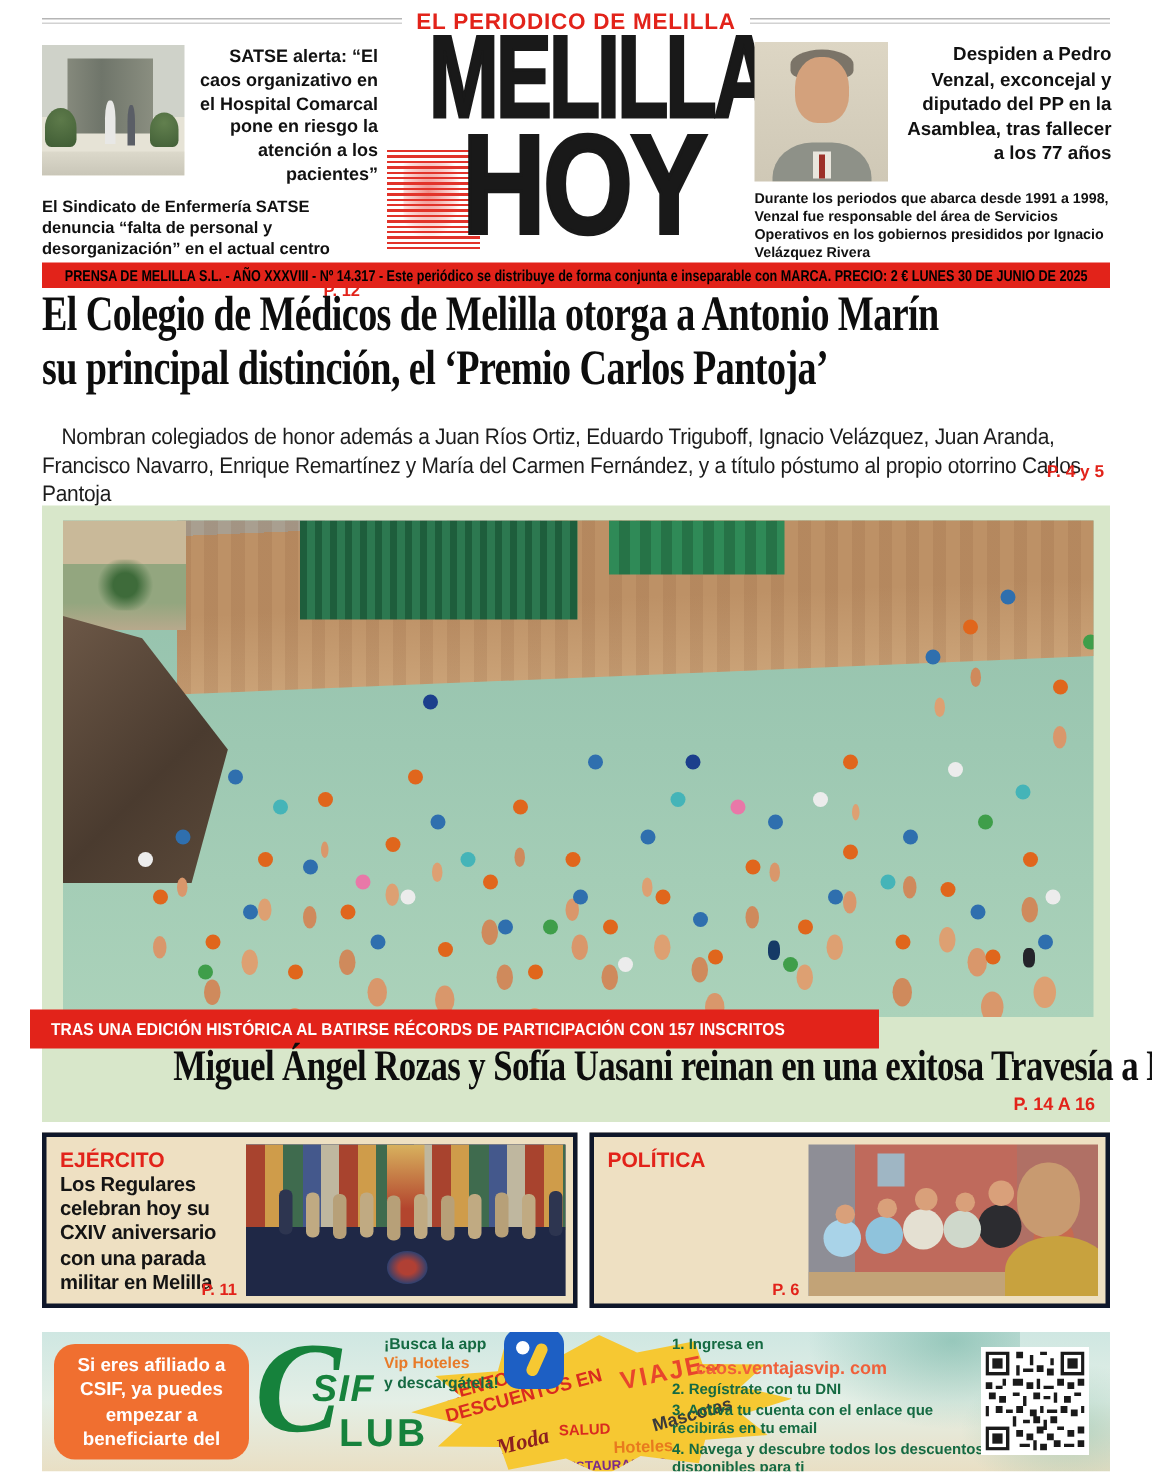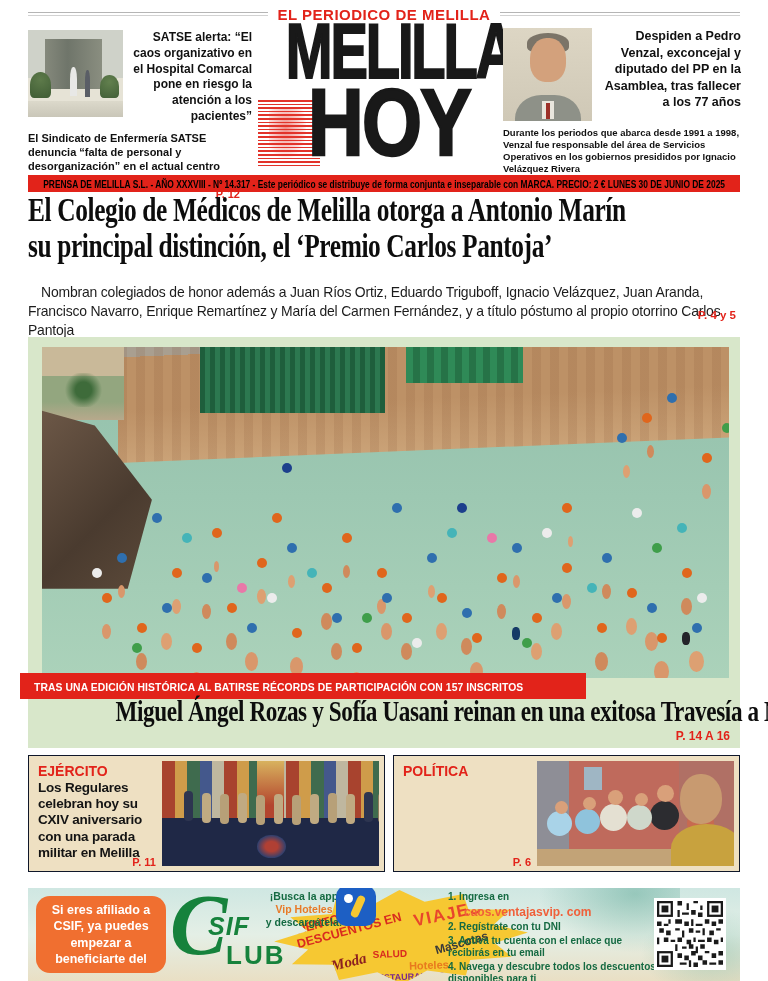--- a/index.html
+++ b/index.html
@@ -71,21 +71,21 @@
     box-shadow:60px 120px #e0661c,95px 150px #e0661c,130px 95px #e0661c,150px 170px #e0661c,185px 130px #e0661c,215px 85px #e0661c,250px 155px #e0661c,280px 110px #e0661c,310px 170px #e0661c,335px 95px #e0661c,360px 140px #e0661c,395px 120px #e0661c,430px 160px #e0661c,455px 100px #e0661c,490px 140px #e0661c,520px 90px #e0661c,555px 150px #e0661c,585px 115px #e0661c,615px 160px #e0661c,640px 95px #e0661c,300px 60px #e0661c,230px 40px #e0661c,170px 55px #e0661c,520px 30px #e0661c,660px -20px #e0661c,600px -60px #e0661c,75px 80px #2f6fae,120px 130px #2f6fae,160px 100px #2f6fae,205px 150px #2f6fae,245px 70px #2f6fae,290px 140px #2f6fae,340px 120px #2f6fae,385px 80px #2f6fae,420px 135px #2f6fae,470px 70px #2f6fae,510px 120px #2f6fae,560px 80px #2f6fae,605px 130px #2f6fae,650px 150px #2f6fae,110px 40px #2f6fae,350px 30px #2f6fae,575px -40px #2f6fae,625px -80px #2f6fae,140px 60px #45b4b8,265px 95px #45b4b8,405px 55px #45b4b8,545px 110px #45b4b8,635px 50px #45b4b8,90px 170px #3f9e4a,320px 140px #3f9e4a,480px 165px #3f9e4a,610px 70px #3f9e4a,680px -50px #3f9e4a,50px 95px #ececec,225px 120px #ececec,370px 165px #ececec,500px 55px #ececec,590px 35px #ececec,655px 120px #ececec,195px 110px #e878a8,445px 60px #e878a8,415px 30px #1c3f8c,240px -10px #1c3f8c;}
   .sp-suits{left:0;top:150px;width:8px;height:13px;border-radius:40%;background:transparent;
     box-shadow:100px 185px #24242a,290px 195px #24242a,430px 195px #24242a,560px 185px #24242a,640px 135px #24242a,210px 190px #24242a,350px 180px #153a66,470px 130px #153a66;}
   .kicker{position:absolute;left:-8px;top:336px;background:#e2231a;color:#fff;padding:4px 8px 4px 14px;text-decoration:underline;}
   .kicker .squeeze{transform:scaleX(.9);font-size:11.5px;font-weight:bold;letter-spacing:.1px;}
   .swim-headline{position:absolute;left:0;width:100%;top:358px;text-align:center;}
   .swim-headline .squeeze{transform:scaleX(.8);transform-origin:center;font-family:"Liberation Serif","DejaVu Serif",serif;font-weight:bold;font-size:29px;letter-spacing:-.5px;color:#0d0d0d;}
   .swim-ref{position:absolute;right:10px;top:392px;font-weight:bold;font-size:12px;color:#e2231a;}
 
   
-  .brief{position:absolute;top:755px;height:117px;background:#eee0c2;border:1px solid #0f172a;display:flex;padding:5px;gap:6px;}
+  .brief{position:absolute;top:755px;height:117px;background:#eee0c2;border:3px solid #0f172a;display:flex;padding:5px;gap:6px;}
   .brief-army{left:28px;width:357px;}
   .brief-pol{left:393px;width:347px;}
   .brief .txt{width:118px;flex:0 0 auto;padding:2px 0 0 4px;position:relative;}
   .brief-pol .txt{width:128px;}
   .brief .sec{color:#e2231a;font-weight:bold;font-size:14px;margin-bottom:1px;}
   .brief .body{font-weight:bold;font-size:13.5px;line-height:1.2;color:#141414;letter-spacing:-.2px;}
   .brief .bref{position:absolute;right:0;bottom:-2px;color:#e2231a;font-weight:bold;font-size:11px;}
   .brief .pic{flex:1;position:relative;overflow:hidden;}
 
   
@@ -108,21 +108,21 @@
 
   
   .ad{position:absolute;left:28px;top:888px;width:712px;height:93px;overflow:hidden;background:linear-gradient(180deg,#cfe7e2 0,#e4efe6 50%,#e9dfc4 100%);}
   .ad-palm{position:absolute;right:60px;top:-10px;width:150px;height:80px;background:radial-gradient(ellipse at 70% 20%,rgba(80,160,140,.45),transparent 65%);}
   .ad-palm2{position:absolute;right:-20px;top:20px;width:120px;height:90px;background:radial-gradient(ellipse at 60% 50%,rgba(90,170,150,.35),transparent 70%);}
   .ad-claim{position:absolute;left:8px;top:8px;width:130px;height:77px;background:#f06f30;border-radius:14px;color:#fff;font-weight:bold;font-size:12.5px;line-height:1.3;text-align:center;display:flex;align-items:center;justify-content:center;padding:18px 6px;}
   .csif-logo{position:absolute;left:142px;top:10px;width:118px;height:78px;color:#16823c;}
   .csif-c{position:absolute;left:0;top:-16px;font-family:"Liberation Serif","DejaVu Serif",serif;font-style:italic;font-weight:bold;font-size:86px;line-height:1;}
   .csif-sif{position:absolute;left:38px;top:14px;font-style:italic;font-weight:bold;font-size:25px;letter-spacing:1px;}
   .csif-lub{position:absolute;left:56px;top:42px;font-weight:bold;font-size:26px;letter-spacing:2px;}
-  .app-promo{position:absolute;left:228px;top:2px;width:96px;text-align:center;font-weight:bold;font-size:10.5px;line-height:1.25;color:#156a42;z-index:4;}
+  .app-promo{position:absolute;left:228px;top:2px;width:96px;text-align:left;font-weight:bold;font-size:10.5px;line-height:1.25;color:#156a42;z-index:4;}
   .app-promo .vd{color:#e87a28;}
   .app-icon{position:absolute;left:308px;top:-2px;width:40px;height:40px;background:#1d5fc4;border-radius:10px;z-index:4;}
   .app-icon::before{content:"";position:absolute;left:8px;top:8px;width:9px;height:9px;border-radius:50%;background:#fff;}
   .app-icon::after{content:"";position:absolute;left:18px;top:9px;width:8px;height:23px;border-radius:4px;background:#f6c832;transform:rotate(24deg);}
   .burst{position:absolute;left:246px;top:2px;width:254px;height:94px;background:#f6c832;transform:rotate(-2deg);clip-path:polygon(100% 50%,86.7% 59.8%,93.3% 75%,76.9% 76.9%,75% 93.3%,59.8% 86.7%,50% 100%,40.2% 86.7%,25% 93.3%,23.1% 76.9%,6.7% 75%,13.3% 59.8%,0% 50%,13.3% 40.2%,6.7% 25%,23.1% 23.1%,25% 6.7%,40.2% 13.3%,50% 0%,59.8% 13.3%,75% 6.7%,76.9% 23.1%,93.3% 25%,86.7% 40.2%);}
   .burst span{position:absolute;white-space:nowrap;font-weight:bold;}
   .b-cientos{left:20px;top:30px;transform:rotate(-13deg);color:#d92b1f;font-size:12.5px;line-height:1.15;text-align:center;}
   .b-viajes{left:140px;top:16px;transform:rotate(-10deg);color:#e8452c;font-size:17px;letter-spacing:1.5px;}
   .b-mascotas{left:160px;top:48px;transform:rotate(-14deg);color:#3a3a3a;font-size:12px;}
   .b-salud{left:98px;top:58px;color:#d92b1f;font-size:10px;}

